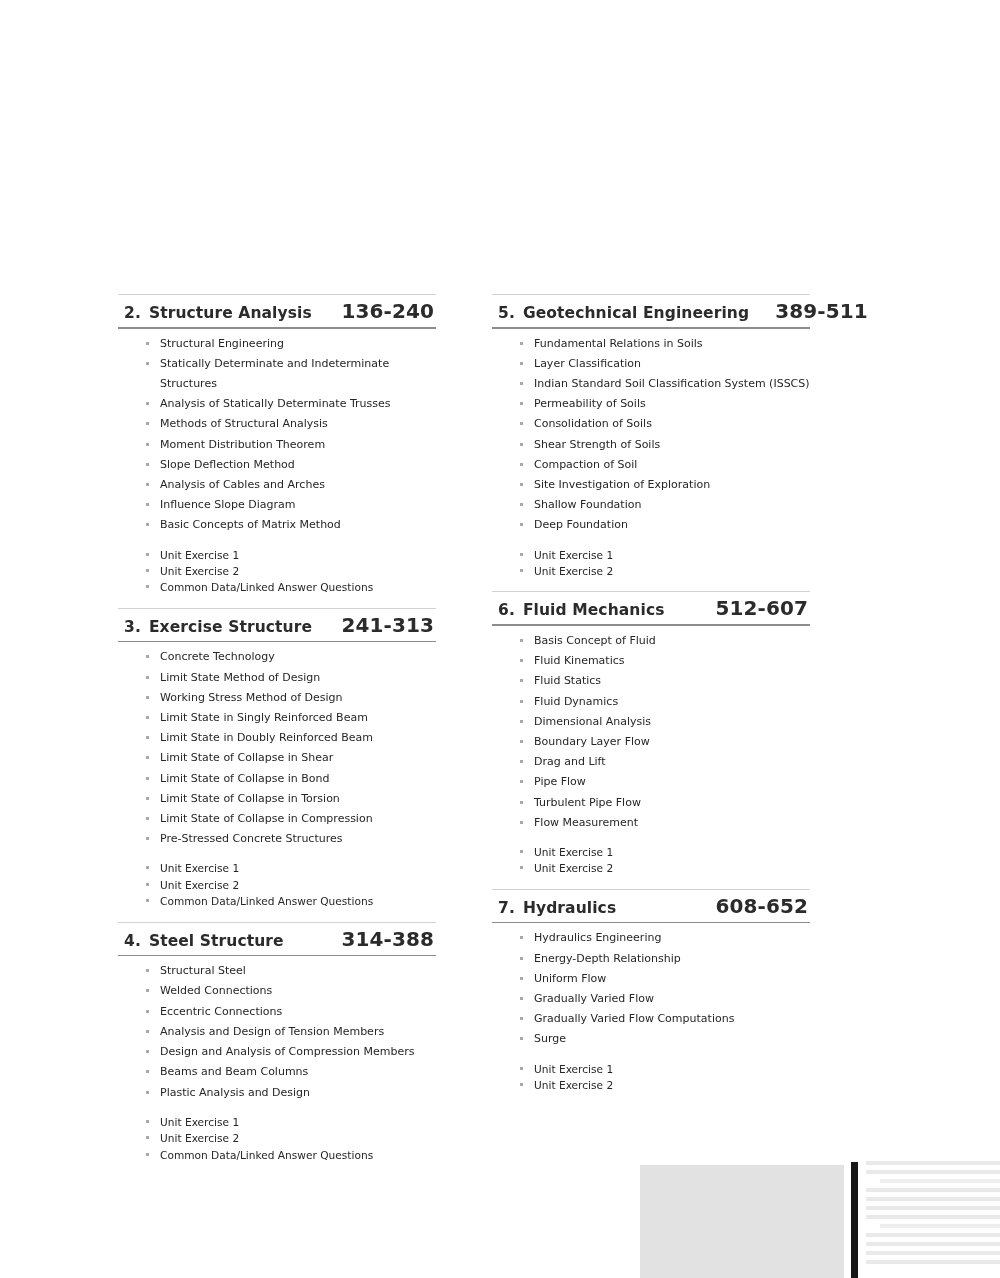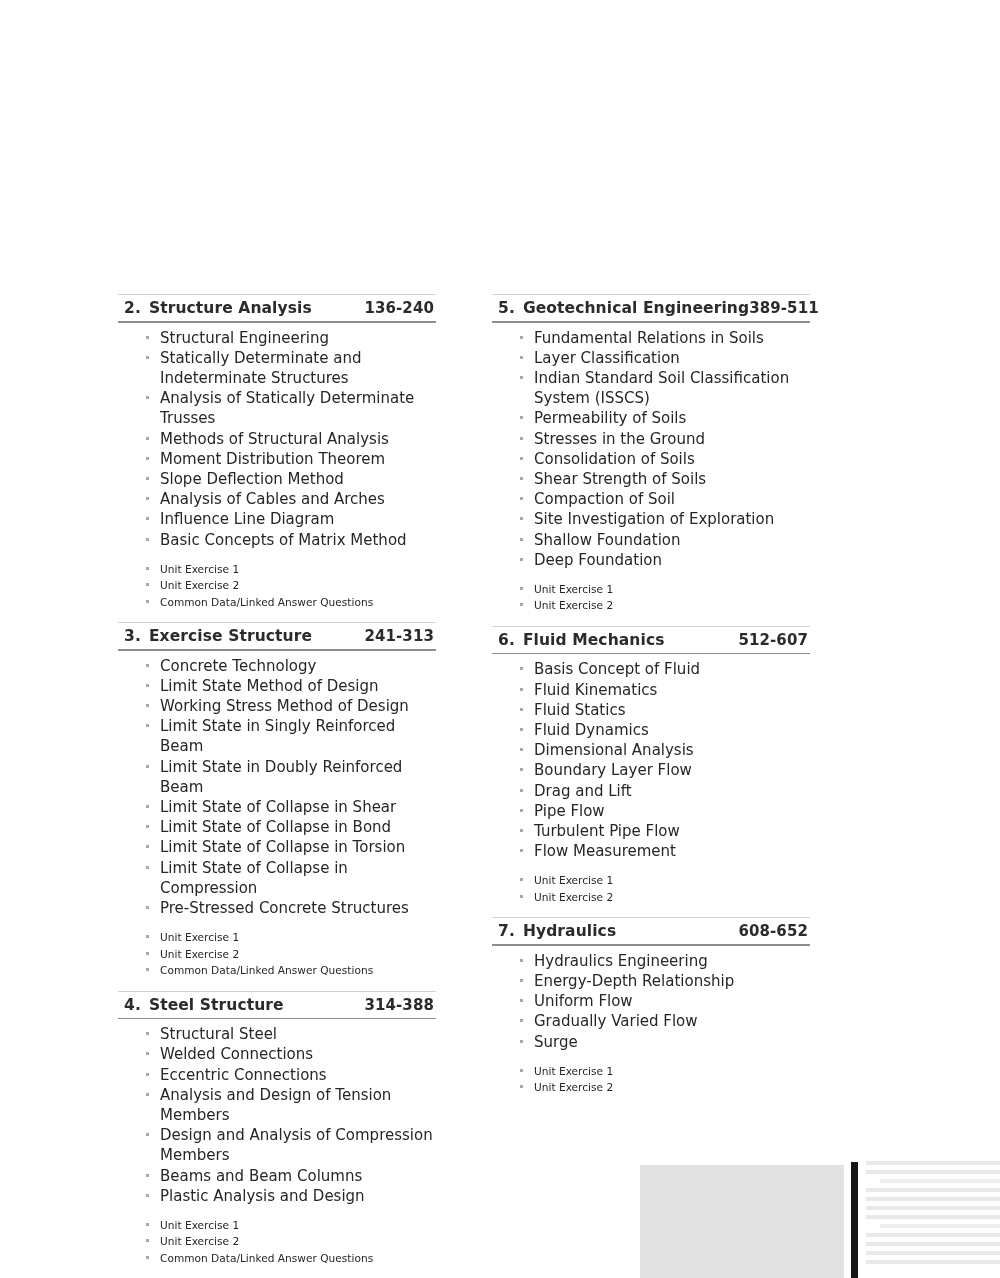--- a/index.html
+++ b/index.html
@@ -68,24 +68,25 @@
     font-weight: bold;
     letter-spacing: 0.1px;
     margin-right: 8px;
   }
   .chapter-title {
     font-size: 15.5px;
     font-weight: bold;
     letter-spacing: 0.1px;
   }
   .chapter-pages {
-    font-size: 15px;
+    font-size: 20px;
     font-weight: bold;
     letter-spacing: 0.1px;
     white-space: nowrap;
+    margin-left: 26px;
   }
 
   
   ul.topic-list, ul.exercise-list {
     list-style: none;
     margin: 0;
     padding: 0;
   }
   ul.topic-list {
     margin-top: 5px;
@@ -93,21 +94,21 @@
   ul.exercise-list {
     margin-top: 11px;
     margin-bottom: 12px;
   }
   li.topic-item, li.exercise-item {
     display: flex;
     align-items: flex-start;
     color: #262626;
   }
   li.topic-item {
-    font-size: 15px;
+    font-size: 11px;
     line-height: 20.2px;
     padding-left: 28px;
   }
   li.exercise-item {
     font-size: 10.6px;
     line-height: 16.4px;
     padding-left: 28px;
   }
   .bullet {
     flex: 0 0 auto;
@@ -201,21 +202,21 @@
             <li class="topic-item">
               <span class="bullet"></span>
               <span class="item-label">Slope Deflection Method</span>
             </li>
             <li class="topic-item">
               <span class="bullet"></span>
               <span class="item-label">Analysis of Cables and Arches</span>
             </li>
             <li class="topic-item">
               <span class="bullet"></span>
-              <span class="item-label">Influence Line Diagram</span>
+              <span class="item-label">Influence Slope Diagram</span>
             </li>
             <li class="topic-item">
               <span class="bullet"></span>
               <span class="item-label">Basic Concepts of Matrix Method</span>
             </li>
           </ul>
           <ul class="exercise-list">
             <li class="exercise-item">
               <span class="bullet"></span>
               <span class="item-label">Unit Exercise 1</span>
@@ -376,24 +377,20 @@
             <li class="topic-item">
               <span class="bullet"></span>
               <span class="item-label">Indian Standard Soil Classification System (ISSCS)</span>
             </li>
             <li class="topic-item">
               <span class="bullet"></span>
               <span class="item-label">Permeability of Soils</span>
             </li>
             <li class="topic-item">
               <span class="bullet"></span>
-              <span class="item-label">Stresses in the Ground</span>
-            </li>
-            <li class="topic-item">
-              <span class="bullet"></span>
               <span class="item-label">Consolidation of Soils</span>
             </li>
             <li class="topic-item">
               <span class="bullet"></span>
               <span class="item-label">Shear Strength of Soils</span>
             </li>
             <li class="topic-item">
               <span class="bullet"></span>
               <span class="item-label">Compaction of Soil</span>
             </li>
@@ -506,20 +503,24 @@
             <li class="topic-item">
               <span class="bullet"></span>
               <span class="item-label">Uniform Flow</span>
             </li>
             <li class="topic-item">
               <span class="bullet"></span>
               <span class="item-label">Gradually Varied Flow</span>
             </li>
             <li class="topic-item">
               <span class="bullet"></span>
+              <span class="item-label">Gradually Varied Flow Computations</span>
+            </li>
+            <li class="topic-item">
+              <span class="bullet"></span>
               <span class="item-label">Surge</span>
             </li>
           </ul>
           <ul class="exercise-list">
             <li class="exercise-item">
               <span class="bullet"></span>
               <span class="item-label">Unit Exercise 1</span>
             </li>
             <li class="exercise-item">
               <span class="bullet"></span>

